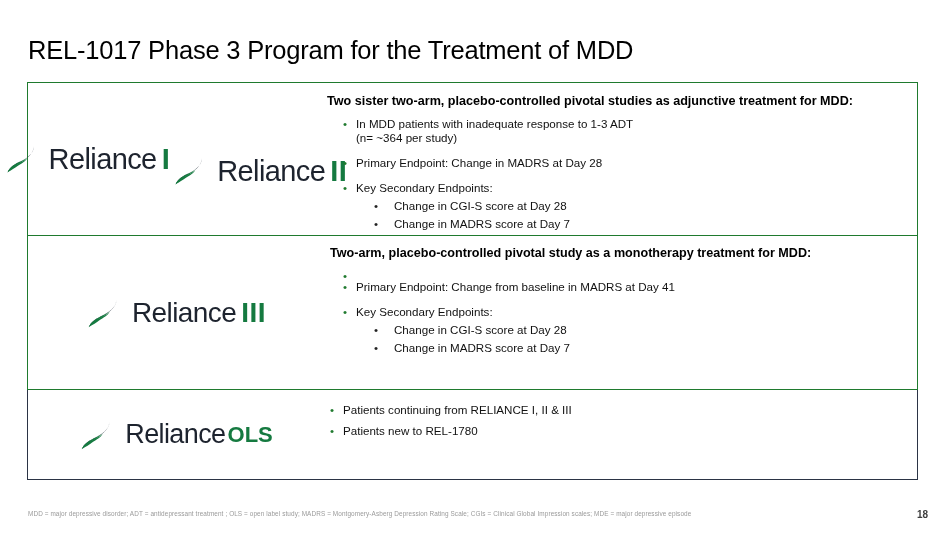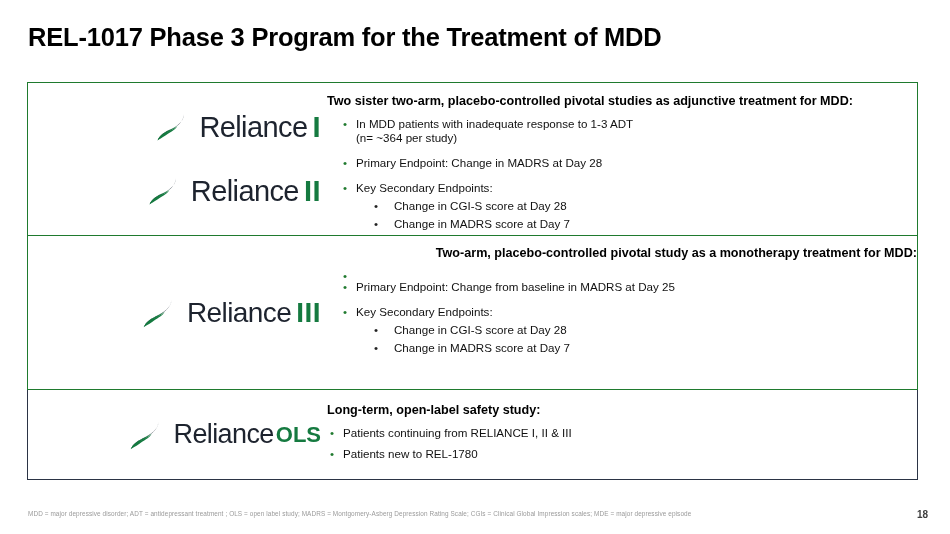--- a/index.html
+++ b/index.html
@@ -13,23 +13,23 @@
     position: relative;
     font-family: "Liberation Sans", sans-serif;
     overflow: hidden;
     color: #000000;
   }
 
   
   .slide-title {
     position: absolute;
     left: 28px;
-    top: 23px;
+    top: 36px;
     font-size: 25.5px;
-    font-weight: bold;
+    font-weight: normal;
     letter-spacing: -0.2px;
     color: #000000;
     white-space: nowrap;
   }
 
   
   .program-table {
     position: absolute;
     left: 27px;
     top: 82px;
@@ -51,23 +51,23 @@
     border-top: none;
   }
   .row-1 { height: 154px; }
   .row-2 { height: 154px; }
   .row-3 { height: 90px; }
 
   .logo-cell {
     width: 293px;
     flex: 0 0 293px;
     display: flex;
-    flex-direction: column;
+    flex-direction: row;
     justify-content: center;
-    align-items: flex-end;
+    align-items: center;
     box-sizing: border-box;
   }
   .content-cell {
     flex: 1 1 auto;
     box-sizing: border-box;
     padding-left: 6px;
     display: flex;
     flex-direction: column;
     justify-content: flex-start;
   }
@@ -117,21 +117,21 @@
 
   
   .head-line {
     font-size: 12.6px;
     font-weight: bold;
     color: #000000;
     margin-bottom: 9px;
     white-space: nowrap;
   }
   .row-1 .head-line { margin-left: 0px; }
-  .row-2 .head-line { margin-left: 3px; text-align: right; }
+  .row-2 .head-line { margin-left: 3px; }
   .row-3 .head-line { margin-left: 0px; }
 
   ul.bullets {
     list-style: none;
     margin: 0;
     padding: 0;
   }
   ul.bullets > li {
     position: relative;
     font-size: 11.6px;
@@ -274,21 +274,21 @@
     </div>
 
     <div class="content-cell">
       <div class="head-line">Two-arm, placebo-controlled pivotal study as a monotherapy treatment for MDD:</div>
       <ul class="bullets">
         <li>
           <span class="dot">•</span>
         </li>
         <li>
           <span class="dot">•</span>
-          <span>Primary Endpoint: Change from baseline in MADRS at Day 25</span>
+          <span>Primary Endpoint: Change from baseline in MADRS at Day 41</span>
         </li>
         <li>
           <span class="dot">•</span>
           <span>Key Secondary Endpoints:</span>
           <ul class="subbullets">
             <li>
               <span class="dot">•</span>
               <span>Change in CGI-S score at Day 28</span>
             </li>
             <li>
@@ -309,21 +309,20 @@
           <path d="M33.5 7.5 C33.5 15.5 25.5 20.5 17.5 24.5 C11.5 27.5 7.5 30.5 6.2 34.8 C9.5 28.5 16.5 25.5 23.5 21.5 C29.5 18.0 33.0 13.5 33.5 7.5 Z" fill="#242c3a"></path>
           <path d="M6.2 34.8 C7.5 30.5 11.5 27.5 17.5 24.5 C21.0 22.8 24.3 21.2 27.0 19.4 C23.0 23.5 17.0 26.0 12.5 29.5 C9.6 31.7 7.6 33.3 6.2 34.8 Z" fill="#157a40"></path>
           <path d="M5.6 35.3 C7.2 31.2 11.8 28.4 17.0 25.9 C20.6 24.2 24.0 22.6 26.6 20.6 C24.0 24.3 18.6 26.8 14.1 29.9 C10.6 32.3 7.4 33.9 5.6 35.3 Z" fill="#157a40"></path>
         </svg>
         <span class="logo-word">Reliance</span>
         <span class="logo-ols">OLS</span>
       </div>
     </div>
 
     <div class="content-cell">
-      <div class="head-line">Long-term, open-label safety study:</div>
       <ul class="bullets">
         <li>
           <span class="dot">•</span>
           <span>Patients continuing from RELIANCE I, II &amp; III</span>
         </li>
         <li>
           <span class="dot">•</span>
           <span>Patients new to REL-1780</span>
         </li>
       </ul>

